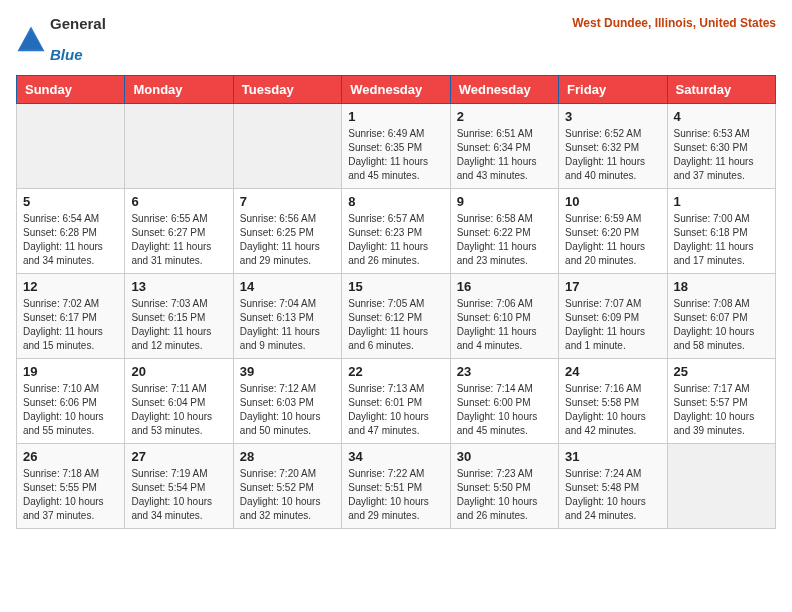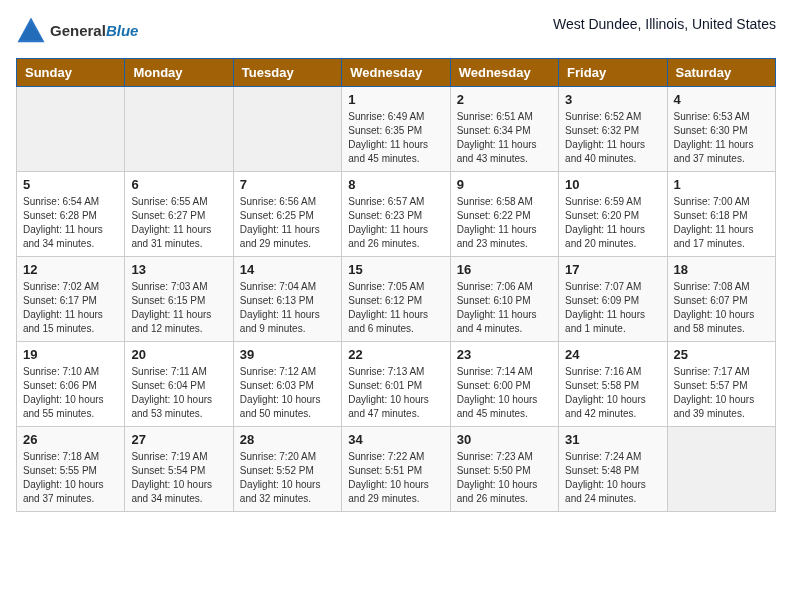--- a/index.html
+++ b/index.html
@@ -15,22 +15,23 @@
       justify-content: space-between;
       align-items: flex-start;
       margin-bottom: 12px;
     }
     .logo {
       display: flex;
       align-items: center;
     }
     .logo-text {
       display: flex;
-      flex-direction: row;
+      flex-direction: column;
       line-height: 1.1;
+      gap: 14px;
     }
     .logo-general {
       font-size: 15px;
       font-weight: bold;
       color: #333;
     }
     .logo-blue {
       font-size: 15px;
       font-weight: bold;
       color: #1a6faf;
@@ -43,30 +44,31 @@
     }
     .title-area {
       text-align: right;
     }
     .month-title {
       font-size: 32px;
       font-weight: bold;
       color: #222;
     }
     .location {
-      font-size: 14px;
-      color: #0f172a;
+      font-size: 12px;
+      color: #c2410c;
+      font-weight: bold;
     }
     .calendar {
       width: 100%;
       border-collapse: collapse;
       border: 1px solid #ccc;
     }
     .calendar th {
-      background-color: #a16207;
+      background-color: #ef4444;
       color: #fff;
       text-align: left;
       padding: 6px 8px;
       font-size: 13px;
       border: 1px solid #1a5fa8;
     }
     .calendar td {
       vertical-align: top;
       padding: 5px 6px;
       border: 1px solid #ccc;

